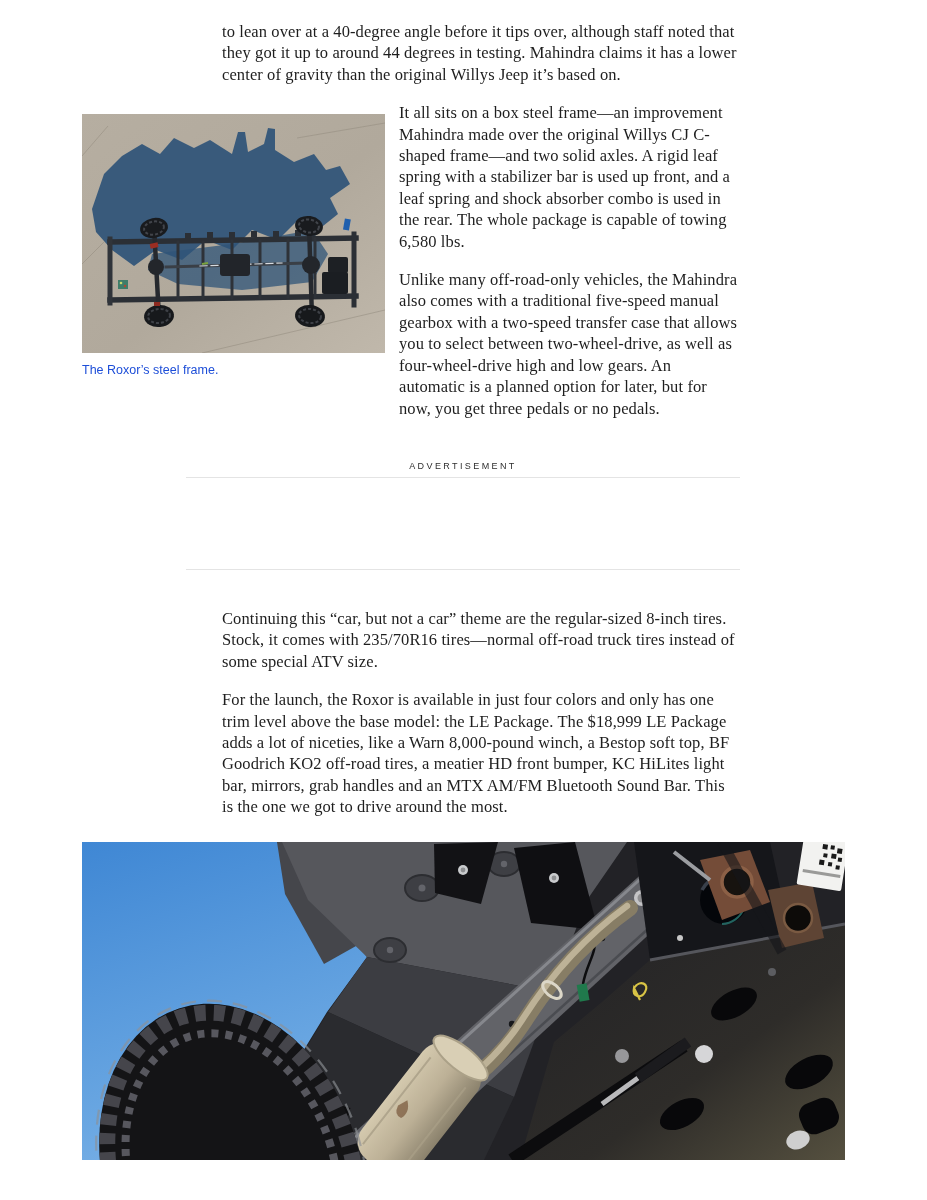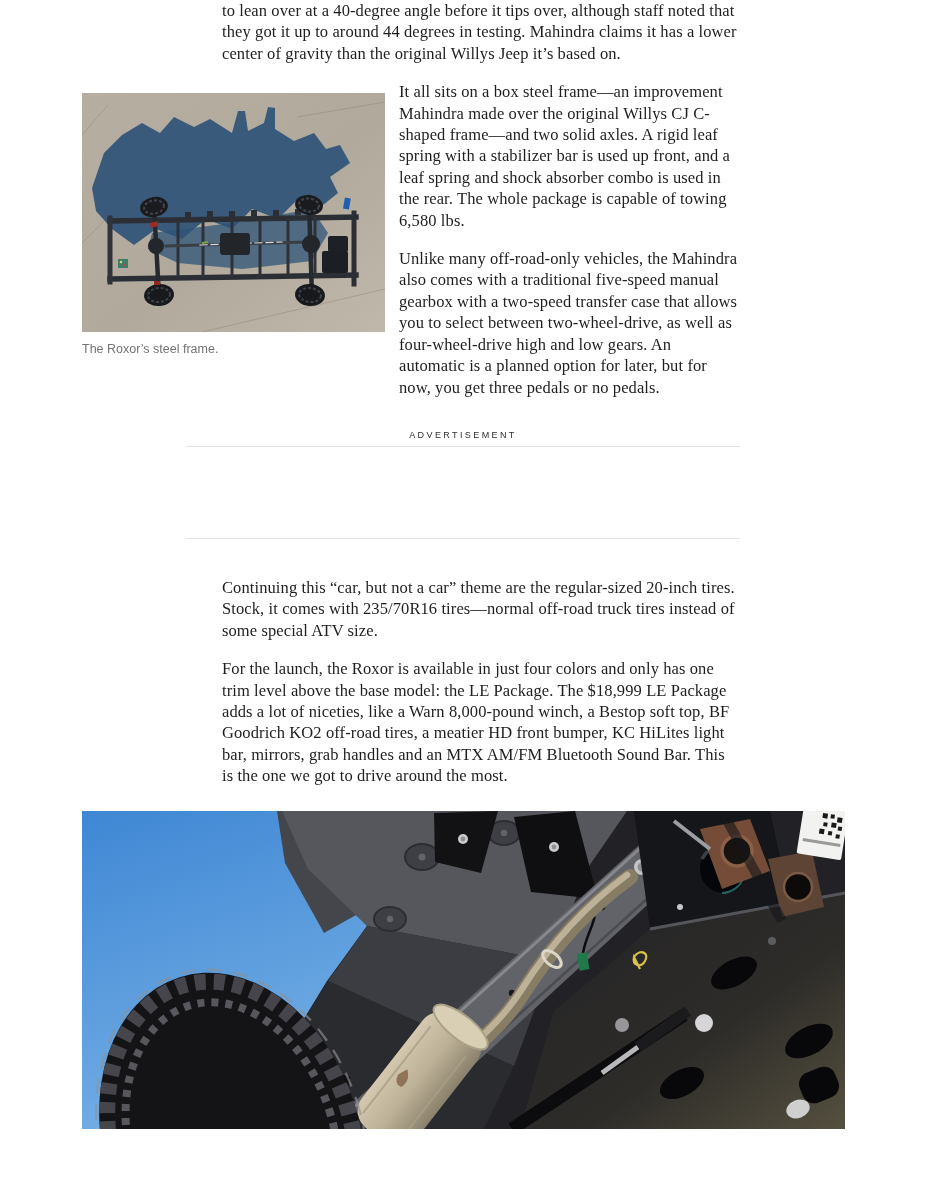--- a/index.html
+++ b/index.html
@@ -1,27 +1,27 @@
 <!DOCTYPE html>
 <html><head>
 <meta charset="utf-8">
 <style>
   html,body{margin:0;padding:0;background:#ffffff;}
   .page{position:relative;width:927px;min-height:1200px;background:#fff;overflow:hidden;
         font-family:"Liberation Serif",serif;}
-  .article{width:518px;margin-left:222px;}
+  .article{width:518px;margin-left:222px;padding-top:21px;}
   .article p.body-text{font-size:16.5px;line-height:21.4px;color:#1e1e1e;margin:0 0 17px 0;
         letter-spacing:.1px;}
   
   figure.frame-figure{float:left;width:303px;margin:12px 14px 48px -140px;padding:0;}
   figure.frame-figure svg{display:block;}
   .caption{font-family:"Liberation Sans",sans-serif;font-size:12.5px;line-height:20px;
-        color:#737373;padding-top:7px;}
+        color:#1d4ed8;padding-top:7px;}
   
-  .ad-slot{clear:both;margin:32px 0 38px -36px;width:554px;}
+  .ad-slot{clear:both;margin:42px 0 38px -36px;width:554px;}
   .ad-label{font-family:"Liberation Sans",sans-serif;font-size:9px;letter-spacing:2.4px;
         color:#2e2e2e;text-align:center;margin-bottom:6px;}
   .ad-rule{border:0;border-top:1px solid #e4e4e4;margin:0;}
   .ad-space{height:91px;}
   
   figure.under-figure{margin:24px 0 0 -140px;padding:0;width:763px;}
   figure.under-figure svg{display:block;}
 </style>
 </head>
 <body>
@@ -126,21 +126,21 @@
     <p class="body-text">It all sits on a box steel frame—an improvement Mahindra made over the original Willys CJ C-shaped frame—and two solid axles. A rigid leaf spring with a stabilizer bar is used up front, and a leaf spring and shock absorber combo is used in the rear. The whole package is capable of towing 6,580 lbs.</p>
     <p class="body-text">Unlike many off-road-only vehicles, the Mahindra also comes with a traditional five-speed manual gearbox with a two-speed transfer case that allows you to select between two-wheel-drive, as well as four-wheel-drive high and low gears. An automatic is a planned option for later, but for now, you get three pedals or no pedals.</p>
 
     <div class="ad-slot">
       <div class="ad-label">ADVERTISEMENT</div>
       <hr class="ad-rule">
       <div class="ad-space"></div>
       <hr class="ad-rule">
     </div>
 
-    <p class="body-text">Continuing this “car, but not a car” theme are the regular-sized 20-inch tires. Stock, it comes with 235/70R16 tires—normal off-road truck tires instead of some special ATV size.</p>
+    <p class="body-text">Continuing this “car, but not a car” theme are the regular-sized 8-inch tires. Stock, it comes with 235/70R16 tires—normal off-road truck tires instead of some special ATV size.</p>
     <p class="body-text">For the launch, the Roxor is available in just four colors and only has one trim level above the base model: the LE Package. The $18,999 LE Package adds a lot of niceties, like a Warn 8,000-pound winch, a Bestop soft top, BF Goodrich KO2 off-road tires, a meatier HD front bumper, KC HiLites light bar, mirrors, grab handles and an MTX AM/FM Bluetooth Sound Bar. This is the one we got to drive around the most.</p>
 
     <figure class="under-figure">
       <svg width="763" height="318" viewBox="0 0 763 318" xmlns="http://www.w3.org/2000/svg">
         <defs>
           <linearGradient id="sky" x1="0" y1="0" x2=".8" y2="1">
             <stop offset="0" stop-color="#3f87d4"></stop>
               <stop offset=".55" stop-color="#6aa7e2"></stop>
               <stop offset="1" stop-color="#9cc6ee"></stop>
           </linearGradient>

